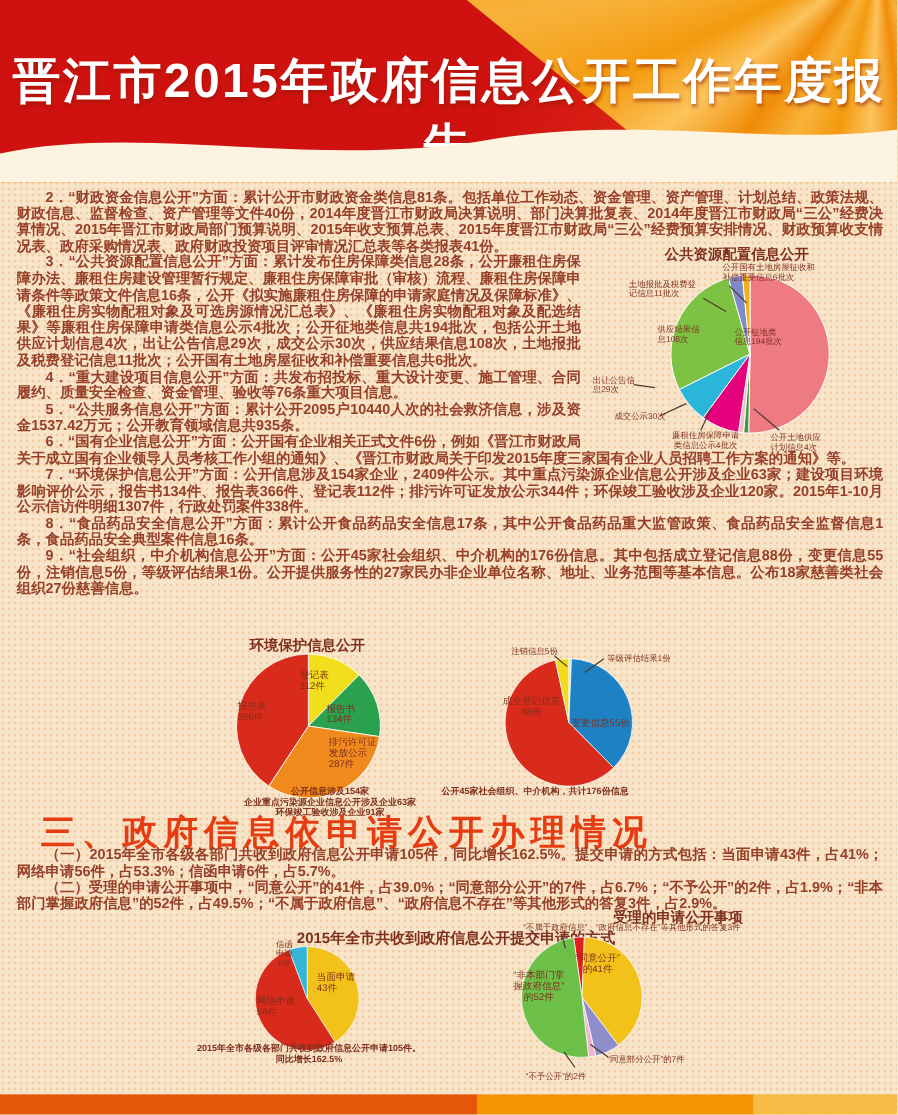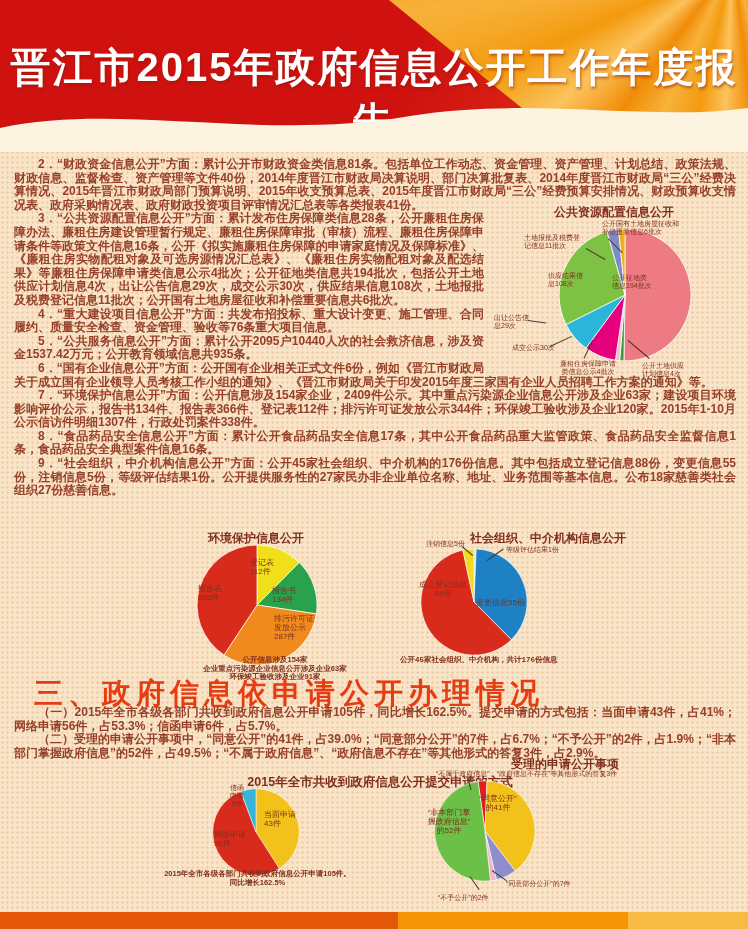--- a/index.html
+++ b/index.html
@@ -130,33 +130,32 @@
 134件</div>
     <div class="sl" style="left:230px;top:86px;margin-left:44px;">排污许可证
 发放公示
 287件</div>
     <div class="sl" style="left:198px;top:56px;">报告表
 366件</div>
     <div class="cap" style="left:140px;top:128px;width:270px;">公开信息涉及154家
 企业重点污染源企业信息公开涉及企业63家
 环保竣工验收涉及企业91家</div>
 
-    <div class="ct" style="left:428px;top:2px;width:240px;">社会组织、中介机构信息公开</div>
     <svg class="pie p3s" viewBox="0 0 120 120">
         <path d="M60,60 L60.00,1.00 A59,59 0 0 1 62.49,1.05 Z" fill="#c7d4e6" stroke="#ffffff" stroke-width="0.7"></path>
         <path d="M60,60 L62.49,1.05 A59,59 0 0 1 101.50,101.94 Z" fill="#1e81c4" stroke="#ffffff" stroke-width="0.7"></path>
         <path d="M60,60 L101.50,101.94 A59,59 0 1 1 47.65,2.31 Z" fill="#d92b1c" stroke="#ffffff" stroke-width="0.7"></path>
         <path d="M60,60 L47.65,2.31 A59,59 0 0 1 60.00,1.00 Z" fill="#f0dc1c" stroke="#ffffff" stroke-width="0.7"></path>
       </svg>
     <div class="sl t7" style="left:426px;top:12px;">注销信息5份</div>
     <div class="sl t7" style="left:506px;top:18px;">等级评估结果1份</div>
     <div class="sl" style="left:408px;top:52px;width:70px;text-align:center;">成立登记信息
 88份</div>
     <div class="sl" style="left:476px;top:70px;">变更信息55份</div>
-    <div class="cap" style="left:400px;top:128px;text-align:left;font-family:Liberation Mono, monospace;">公开45家社会组织、中介机构，共计176份信息</div>
+    <div class="cap" style="left:368px;top:128px;text-align:left;">公开45家社会组织、中介机构，共计176份信息</div>
     <div class="ld" style="left:462px;top:18px;width:14px;transform:rotate(40deg);"></div>
     <div class="ld" style="left:487px;top:32px;width:20px;transform:rotate(-35deg);"></div>
   </section>
 
   <h2 class="h3">三、政府信息依申请公开办理情况</h2>
 
   <section class="txt sec2">
     <p>（一）2015年全市各级各部门共收到政府信息公开申请105件，同比增长162.5%。提交申请的方式包括：当面申请43件，占41%；网络申请56件，占53.3%；信函申请6件，占5.7%。</p>
     <p>（二）受理的申请公开事项中，“同意公开”的41件，占39.0%；“同意部分公开”的7件，占6.7%；“不予公开”的2件，占1.9%；“非本部门掌握政府信息”的52件，占49.5%；“不属于政府信息”、“政府信息不存在”等其他形式的答复3件，占2.9%。</p>
   </section>

